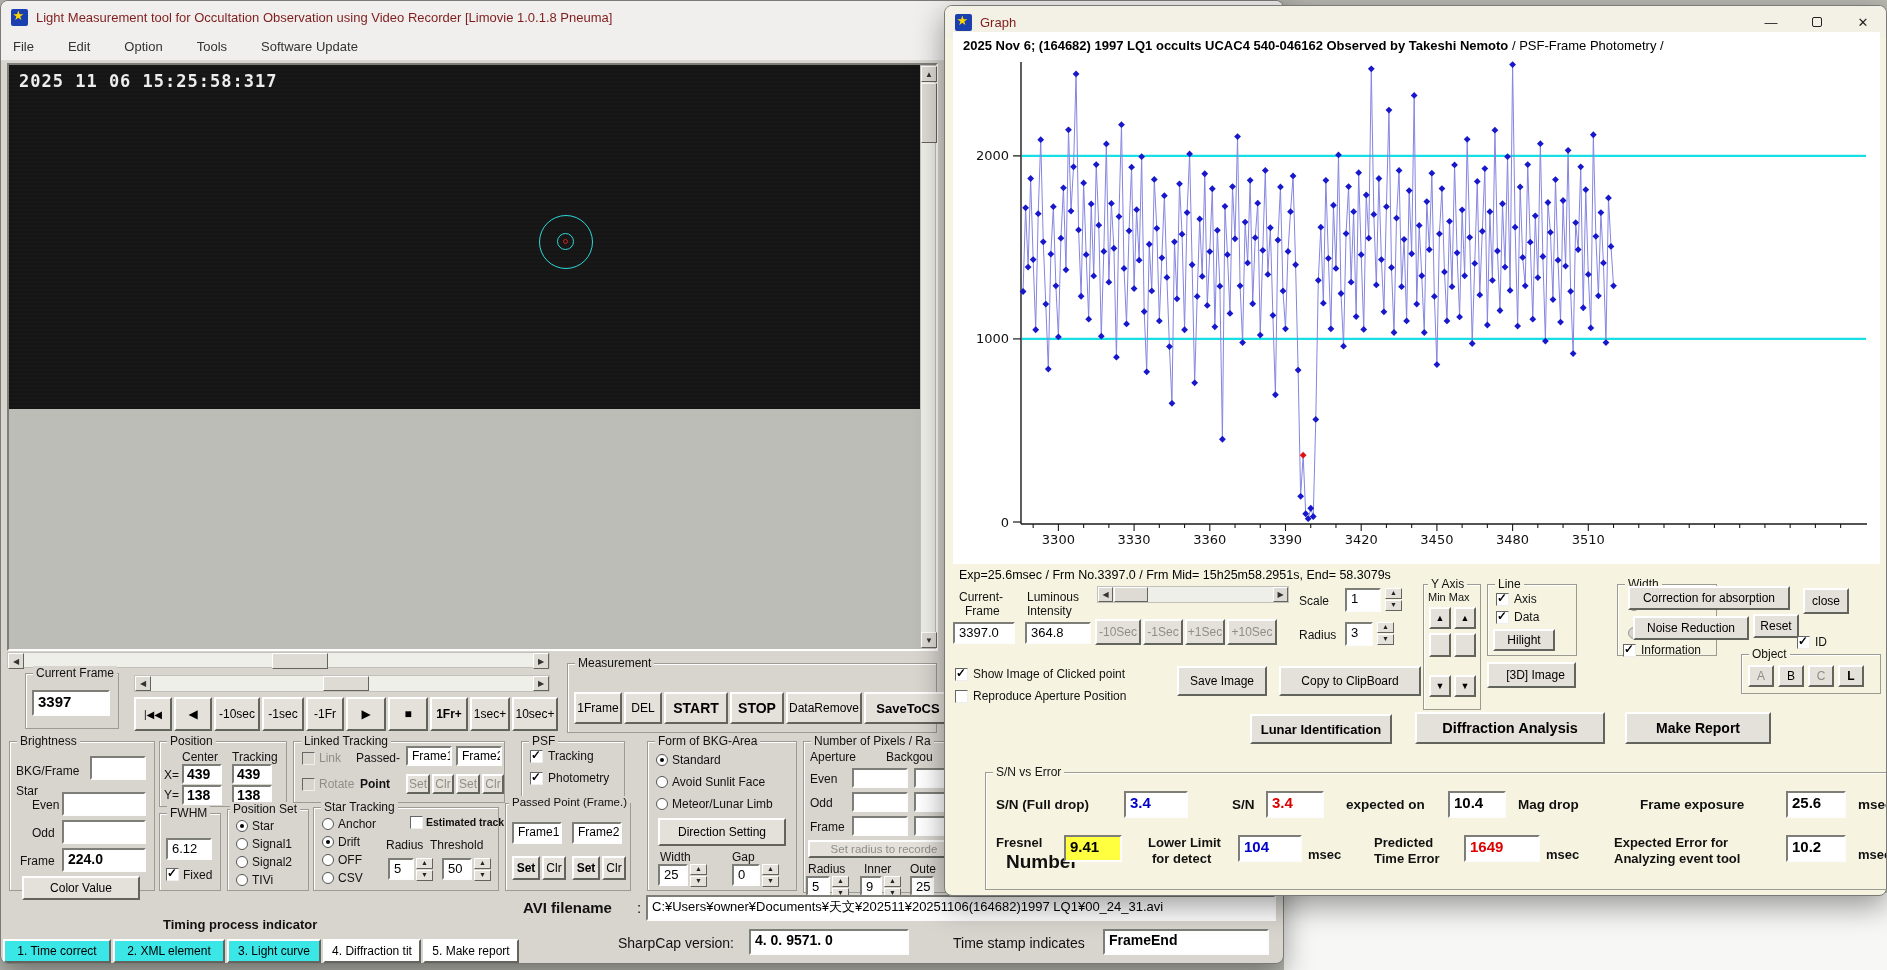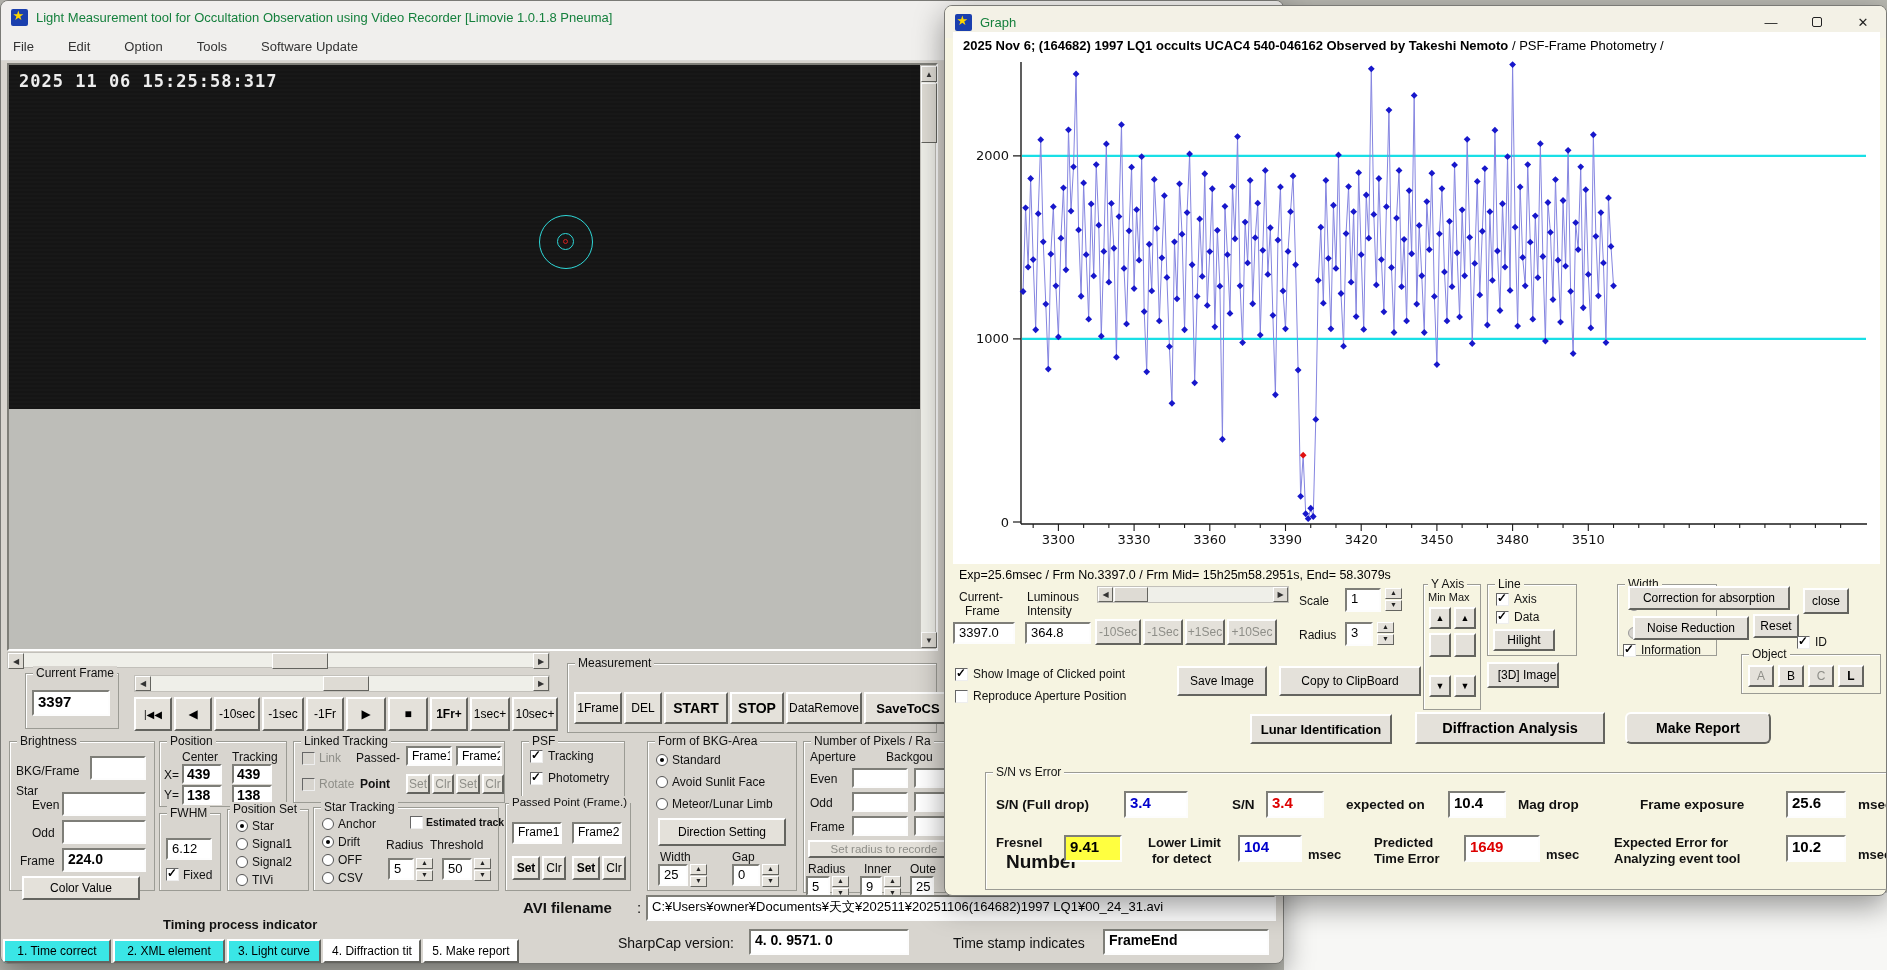--- a/index.html
+++ b/index.html
@@ -2,21 +2,21 @@
 <html><head>
 <meta charset="utf-8">
 <style>
   * { margin:0; padding:0; box-sizing:border-box; }
   body { font-family:"Liberation Sans", sans-serif; background:#e8e6df; }
   #stage { position:relative; width:1887px; height:970px; overflow:hidden; background:#b9b9b2; }
   .deskstrip { position:absolute; }
   
   .win { position:absolute; box-shadow:0 10px 30px rgba(0,0,0,.4); border:1px solid #7a7a76; border-radius:8px; overflow:hidden; }
   .titlebar { position:absolute; left:0; top:0; right:0; height:32px; background:#f0efed; display:flex; align-items:center; padding-left:10px; gap:8px; }
-  .apptitle { font-size:13px; color:#15803d; white-space:nowrap; }
+  .apptitle { font-size:13px; color:#7f1d1d; white-space:nowrap; }
   .appicon { width:17px; height:17px; background:#1a3fae; border-radius:2px; position:relative; flex:0 0 auto; }
   .appicon::after { content:"★"; position:absolute; left:1.5px; top:-1px; color:#ffd700; font-size:13px; }
   .capbtns { position:absolute; right:0; top:0; height:32px; display:flex; }
   .capbtn { width:46px; height:32px; display:flex; align-items:center; justify-content:center; font-size:13px; color:#222; }
   .maxglyph { width:10px; height:10px; border:1.2px solid #222; border-radius:2px; }
   .lab { position:absolute; font-size:12px; color:#111; white-space:nowrap; }
   .b { font-weight:bold; }
   .grp { position:absolute; border:1px solid #9b9b94; box-shadow:inset 1px 1px 0 #ffffff; }
   .leg { position:absolute; top:-8px; left:7px; font-size:12px; padding:0 3px; white-space:nowrap; color:#111; }
   .mainbg .leg, .mainbg.leg { background:#d8d5cf; }
@@ -653,21 +653,21 @@
     </div>
 
     <div class="grp" style="left:542px;top:578px;width:90px;height:72px;">
       <span class="leg graphbg">Line</span>
       <span class="cb on" style="left:8px;top:8px;"></span>
       <span class="lab" style="left:26px;top:7px;">Axis</span>
       <span class="cb on" style="left:8px;top:26px;"></span>
       <span class="lab" style="left:26px;top:25px;">Data</span>
       <div class="btn" style="left:5px;top:44px;width:62px;height:22px;">Hilight</div>
     </div>
-    <div class="btn" style="left:542px;top:656px;width:72px;height:26px;padding-left:8px;">[3D] Image</div>
+    <div class="btn" style="left:542px;top:656px;width:89px;height:26px;padding-left:8px;">[3D] Image</div>
 
     <div class="grp" style="left:672px;top:578px;width:100px;height:72px;">
       <span class="leg graphbg">Width</span>
       <span class="radio dis on" style="left:10px;top:14px;"></span>
       <span class="lab" style="left:28px;top:13px;color:#8e8e88;">Part</span>
       <span class="radio dis" style="left:10px;top:42px;"></span>
       <span class="lab" style="left:28px;top:41px;color:#8e8e88;">Entire</span>
     </div>
 
     <div class="btn" style="left:683px;top:580px;width:162px;height:24px;left:683px;">Correction for absorption</div>
@@ -687,21 +687,21 @@
     </div>
 
     <span class="cb on" style="left:10px;top:662px;"></span>
     <span class="lab" style="left:28px;top:661px;">Show Image of Clicked point</span>
     <span class="cb" style="left:10px;top:684px;"></span>
     <span class="lab" style="left:28px;top:683px;">Reproduce Aperture Position</span>
     <div class="btn" style="left:232px;top:660px;width:90px;height:30px;">Save Image</div>
     <div class="btn" style="left:334px;top:660px;width:142px;height:30px;">Copy to ClipBoard</div>
     <div class="btn b" style="left:305px;top:708px;width:142px;height:30px;font-size:13px;">Lunar Identification</div>
     <div class="btn b" style="left:470px;top:706px;width:190px;height:32px;font-size:14.5px;">Diffraction Analysis</div>
-    <div class="btn b" style="left:680px;top:706px;width:146px;height:32px;font-size:14px;border-radius:6px;">Make Report</div>
+    <div class="btn b" style="left:680px;top:706px;width:146px;height:32px;font-size:14px;">Make Report</div>
 
     <div class="grp" style="left:8px;top:766px;width:934px;height:118px;margin-left:32px;">
       <span class="leg graphbg">S/N vs Error</span>
       <span class="lab b" style="left:10px;top:24px;font-size:13.5px;">S/N (Full drop)</span>
       <div class="fld b blue" style="left:138px;top:18px;width:64px;height:27px;font-size:15px;">3.4</div>
       <span class="lab b" style="left:246px;top:24px;font-size:13.5px;">S/N</span>
       <div class="fld b red" style="left:280px;top:18px;width:58px;height:27px;font-size:15px;">3.4</div>
       <span class="lab b" style="left:360px;top:24px;font-size:13.5px;">expected on</span>
       <div class="fld b" style="left:462px;top:18px;width:58px;height:27px;font-size:15px;">10.4</div>
       <span class="lab b" style="left:532px;top:24px;font-size:13.5px;">Mag drop</span>

